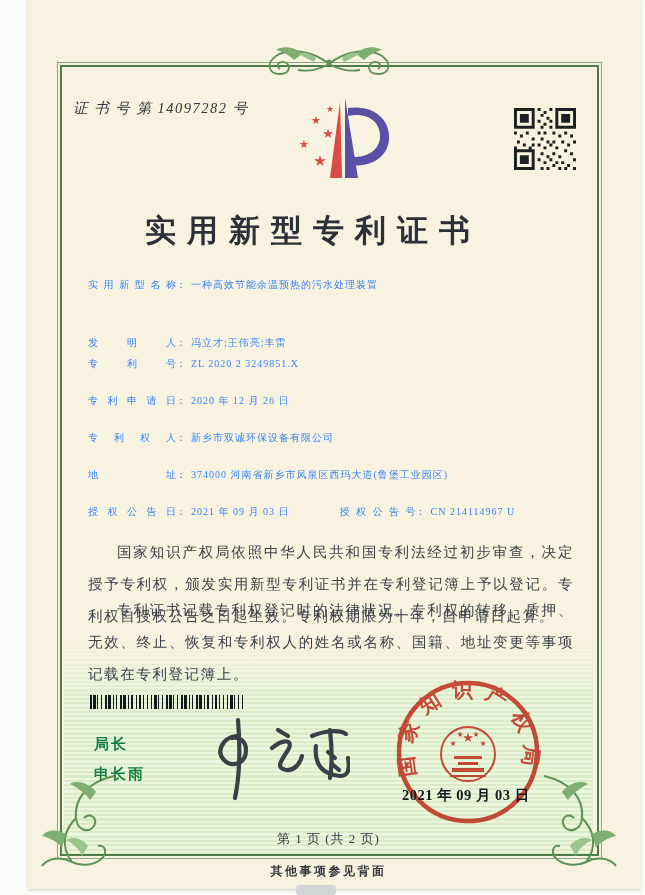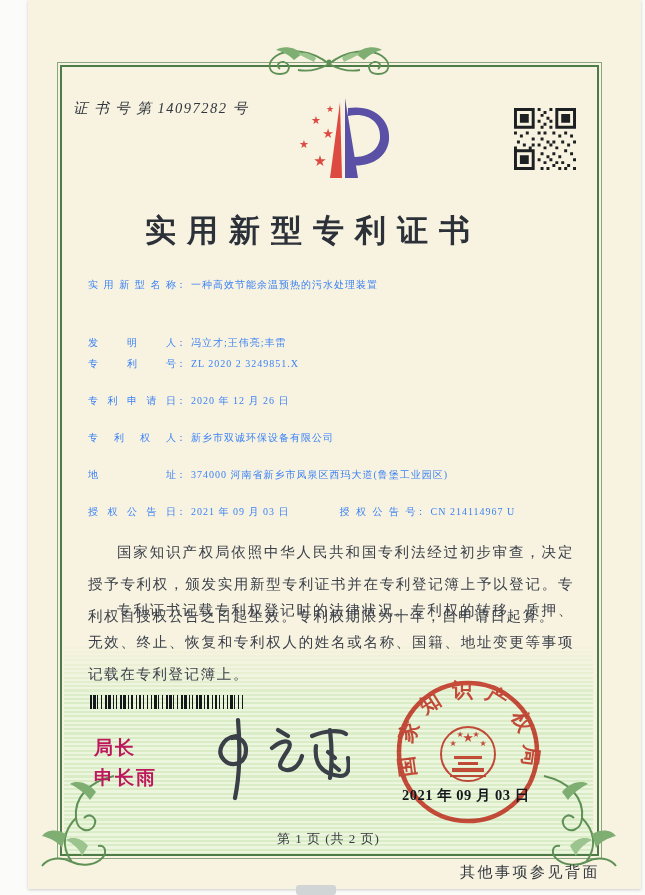--- a/index.html
+++ b/index.html
@@ -24,26 +24,26 @@
   .row{position:absolute;left:88px;font-size:10px;color:#3b82f6;white-space:nowrap;}
   .flabel{display:inline-block;width:88px;text-align:justify;text-align-last:justify;text-justify:inter-character;}
   .fvalue{margin-left:5px;letter-spacing:1px;}
   .g2{margin-left:50px;}
   .g2 .flabel{width:76px;}
   .para{position:absolute;left:88px;width:486px;margin:0;font-size:14.5px;line-height:32px;
     letter-spacing:1.6px;color:#3c414a;text-align:justify;text-indent:2em;}
   .barcode{position:absolute;left:90px;top:695px;width:153px;height:14px;
     background:repeating-linear-gradient(90deg,#15181a 0 1.6px,transparent 1.6px 3px,#15181a 3px 5.8px,transparent 5.8px 7.4px,#15181a 7.4px 8.4px,transparent 8.4px 11px,#15181a 11px 12.2px,transparent 12.2px 15.2px);}
   .director{position:absolute;left:94px;font-family:"Liberation Sans","DejaVu Sans",sans-serif;
-    font-size:19px;letter-spacing:2px;color:#be185d;font-weight:600;}
+    font-size:15px;letter-spacing:2px;color:#15803d;font-weight:600;}
   .signature{position:absolute;left:192px;top:708px;}
   .seal{position:absolute;left:392px;top:676px;mix-blend-mode:multiply;opacity:.95;}
   .seal-date{position:absolute;left:402px;top:786px;font-size:14.5px;font-weight:600;letter-spacing:.5px;color:#15181c;}
   .page-info{position:absolute;left:57px;top:830px;width:543px;text-align:center;font-size:13px;letter-spacing:1px;color:#363b42;}
-  .back-note{position:absolute;left:57px;top:863px;width:543px;text-align:right;font-size:15px;letter-spacing:2.5px;color:#33383f;font-weight:400;}
+  .back-note{position:absolute;left:57px;top:863px;width:543px;text-align:center;font-size:12px;letter-spacing:2.5px;color:#33383f;font-weight:700;}
   .scan-tab{position:absolute;left:296px;top:885px;width:40px;height:10px;background:#d2d5d6;border-radius:3px;}
 </style>
 </head>
 <body>
 
 <div class="paper"></div>
 <div class="green-zone"></div>
 <div class="frame"></div>
 
 <svg class="ornament" style="left:224px;top:44px" width="210" height="36" viewBox="0 0 210 36">

